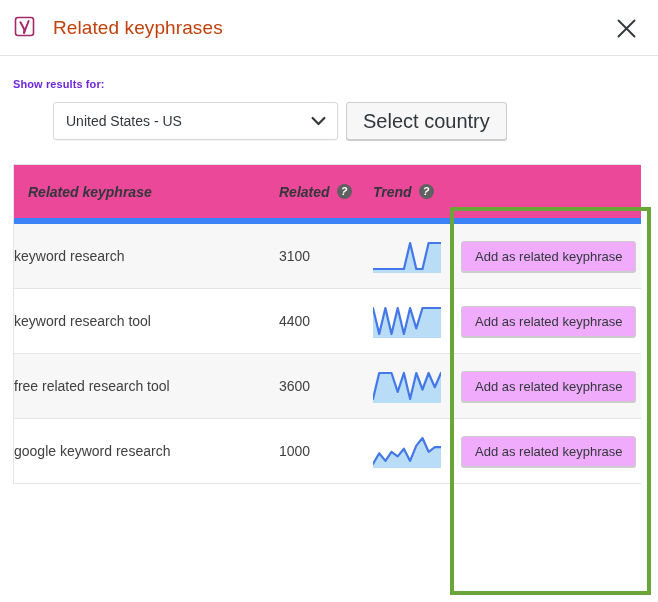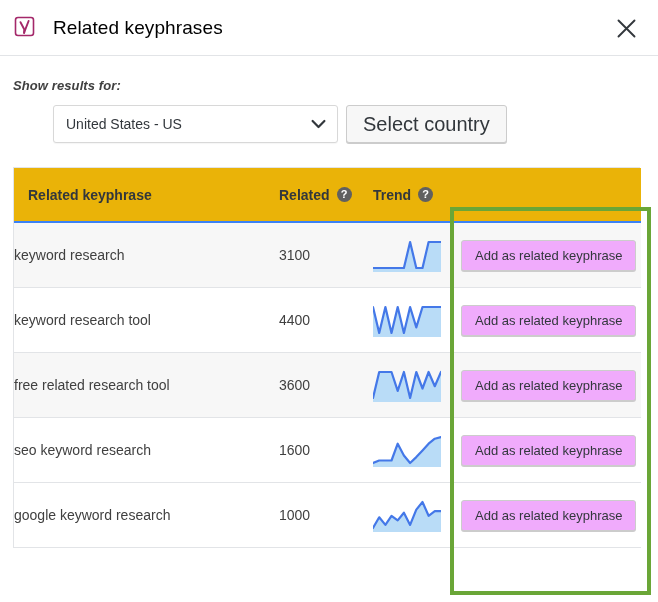--- a/index.html
+++ b/index.html
@@ -29,21 +29,21 @@
     width: 26px;
     height: 26px;
     margin-left: 13px;
     flex: 0 0 auto;
     display: block;
   }
   .modal-title {
     margin-left: 14px;
     font-size: 19px;
     font-weight: 400;
-    color: #000000;
+    color: #c2410c;
     letter-spacing: .1px;
     white-space: nowrap;
   }
   .close-button {
     position: absolute;
     right: 12px;
     top: 8px;
     width: 40px;
     height: 40px;
     border: none;
@@ -54,26 +54,25 @@
     align-items: center;
     justify-content: center;
   }
   .close-button svg { display: block; }
 
   
   .country-section {
     padding: 22px 13px 0 13px;
   }
   .show-results-label {
-    font-size: 13px;
+    font-size: 11px;
     font-weight: bold;
-    color: #404040;
+    color: #6d28d9;
     margin: 0 0 12px 0;
     letter-spacing: .1px;
-    font-style: italic;
   }
   .country-row {
     display: flex;
     align-items: flex-start;
     padding-left: 40px;
   }
   .country-select {
     position: relative;
     width: 285px;
     height: 38px;
@@ -127,22 +126,23 @@
     table-layout: fixed;
   }
   table.kp-table th {
     text-align: left;
     font-size: 14px;
     font-weight: bold;
     color: #32373c;
     padding: 0;
     height: 53px;
     vertical-align: middle;
-    border-bottom: 2px solid #3b82f6;
-    background: #eab308;
+    border-bottom: 6px solid #3b82f6;
+    background: #ec4899;
+    font-style: italic;
   }
   col.c-keyphrase { width: 265px; }
   col.c-volume    { width: 94px; }
   col.c-trend     { width: 88px; }
   col.c-action    { width: 180px; }
 
   th.th-keyphrase { padding-left: 14px !important; }
   th.th-volume, th.th-trend {
     white-space: nowrap;
   }
@@ -299,31 +299,20 @@
           <td class="td-volume">3600</td>
           <td class="td-trend">
             <svg class="sparkline" width="68" height="34" viewBox="0 0 68 34" xmlns="http://www.w3.org/2000/svg">
               <path d="M0.0 30.0 L6.2 4.0 L12.4 4.0 L18.5 4.0 L24.7 22.9 L30.9 4.0 L37.1 30.0 L43.3 4.0 L49.5 20.5 L55.6 4.0 L61.8 18.2 L68.0 4.0 L68 34 L0 34 Z" fill="#b9dcf7"></path>
               <path d="M0.0 30.0 L6.2 4.0 L12.4 4.0 L18.5 4.0 L24.7 22.9 L30.9 4.0 L37.1 30.0 L43.3 4.0 L49.5 20.5 L55.6 4.0 L61.8 18.2 L68.0 4.0" fill="none" stroke="#4478e8" stroke-width="2.2" stroke-linejoin="round" stroke-linecap="round"></path>
             </svg>
           </td>
           <td class="td-action"><button class="add-button">Add as related keyphrase</button></td>
         </tr>
         <tr class="row-even">
-          <td class="td-keyphrase">seo keyword research</td>
-          <td class="td-volume">1600</td>
-          <td class="td-trend">
-            <svg class="sparkline" width="68" height="34" viewBox="0 0 68 34" xmlns="http://www.w3.org/2000/svg">
-              <path d="M0.0 30.0 L6.2 27.5 L12.4 27.5 L18.5 27.5 L24.7 10.7 L30.9 22.5 L37.1 30.0 L43.3 24.1 L49.5 17.4 L55.6 10.7 L61.8 5.7 L68.0 4.0 L68 34 L0 34 Z" fill="#b9dcf7"></path>
-              <path d="M0.0 30.0 L6.2 27.5 L12.4 27.5 L18.5 27.5 L24.7 10.7 L30.9 22.5 L37.1 30.0 L43.3 24.1 L49.5 17.4 L55.6 10.7 L61.8 5.7 L68.0 4.0" fill="none" stroke="#4478e8" stroke-width="2.2" stroke-linejoin="round" stroke-linecap="round"></path>
-            </svg>
-          </td>
-          <td class="td-action"><button class="add-button">Add as related keyphrase</button></td>
-        </tr>
-        <tr class="row-even">
           <td class="td-keyphrase">google keyword research</td>
           <td class="td-volume">1000</td>
           <td class="td-trend">
             <svg class="sparkline" width="68" height="34" viewBox="0 0 68 34" xmlns="http://www.w3.org/2000/svg">
               <path d="M0.0 30.0 L6.2 19.3 L12.4 26.9 L18.5 17.8 L24.7 22.4 L30.9 14.7 L37.1 26.9 L43.3 11.6 L49.5 4.0 L55.6 17.8 L61.8 13.2 L68.0 13.2 L68 34 L0 34 Z" fill="#b9dcf7"></path>
               <path d="M0.0 30.0 L6.2 19.3 L12.4 26.9 L18.5 17.8 L24.7 22.4 L30.9 14.7 L37.1 26.9 L43.3 11.6 L49.5 4.0 L55.6 17.8 L61.8 13.2 L68.0 13.2" fill="none" stroke="#4478e8" stroke-width="2.2" stroke-linejoin="round" stroke-linecap="round"></path>
             </svg>
           </td>
           <td class="td-action"><button class="add-button">Add as related keyphrase</button></td>
         </tr>

